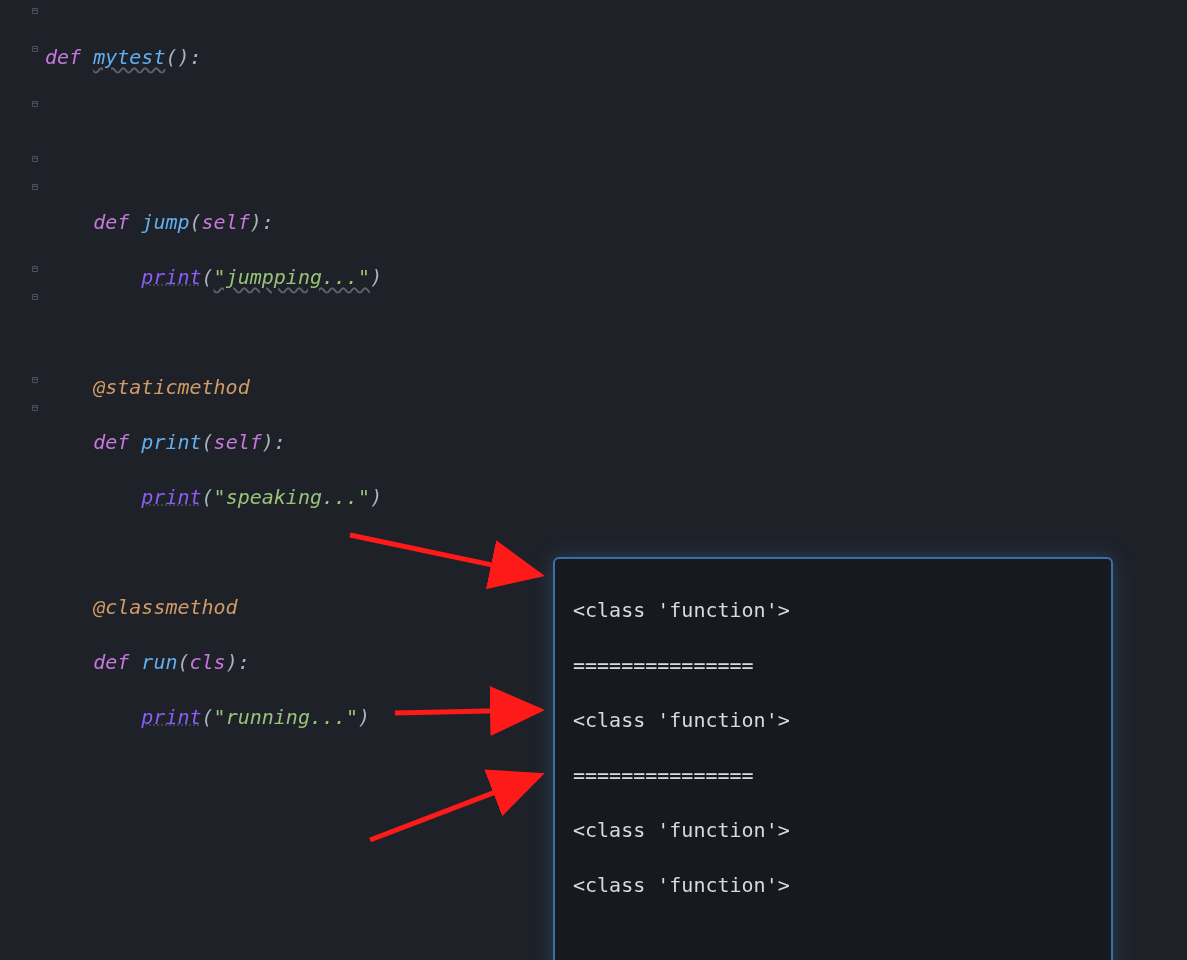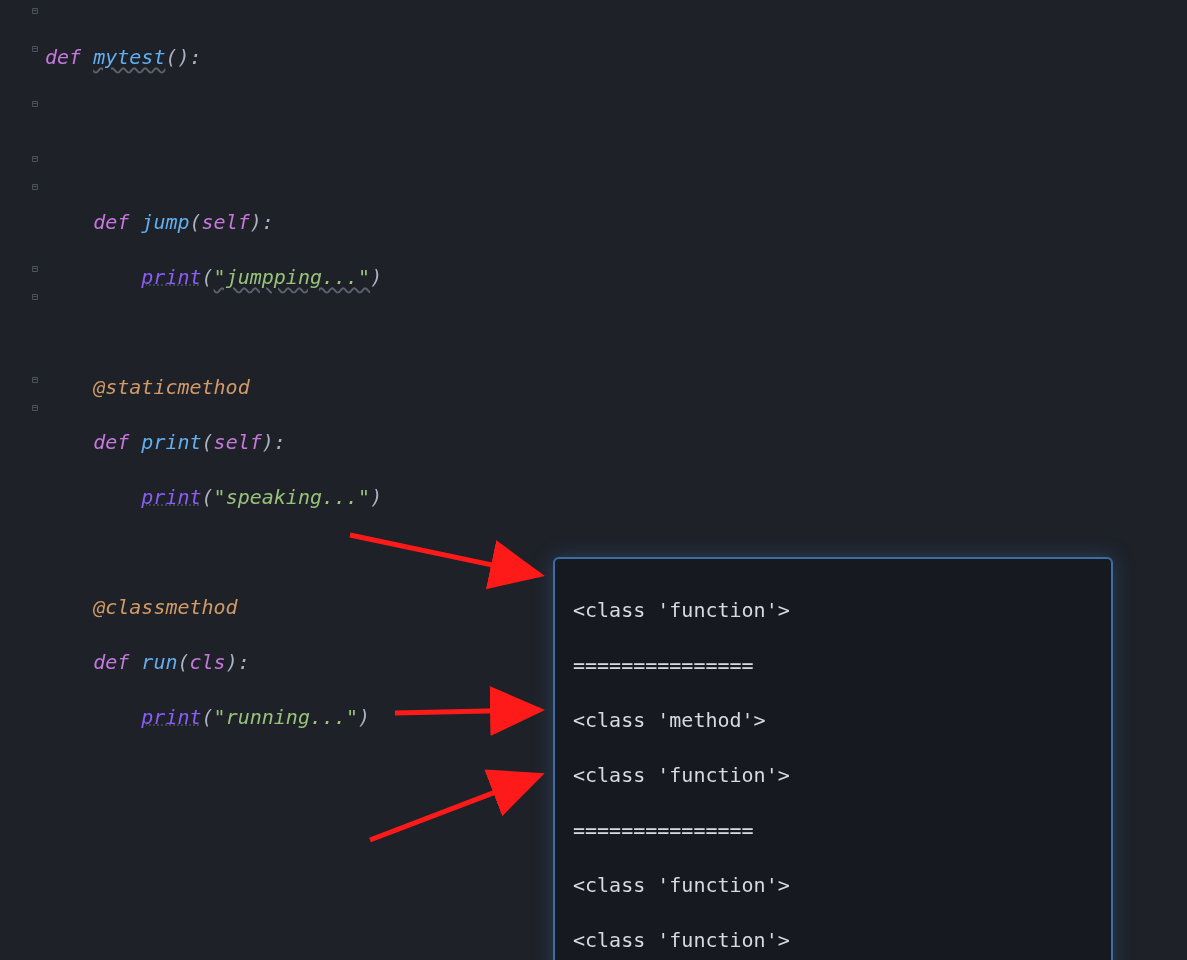--- a/index.html
+++ b/index.html
@@ -130,21 +130,20 @@
 
 
 
 
   </div>
 </div>
 
 <div class="output-box">
 <div>&lt;class 'function'&gt;</div>
 <div>===============</div>
-<div>&lt;class 'method'&gt;</div>
 <div>&lt;class 'function'&gt;</div>
 <div>===============</div>
 <div>&lt;class 'function'&gt;</div>
 <div>&lt;class 'function'&gt;</div>
 
 
 
 </div>
 
 <svg class="arrows">

